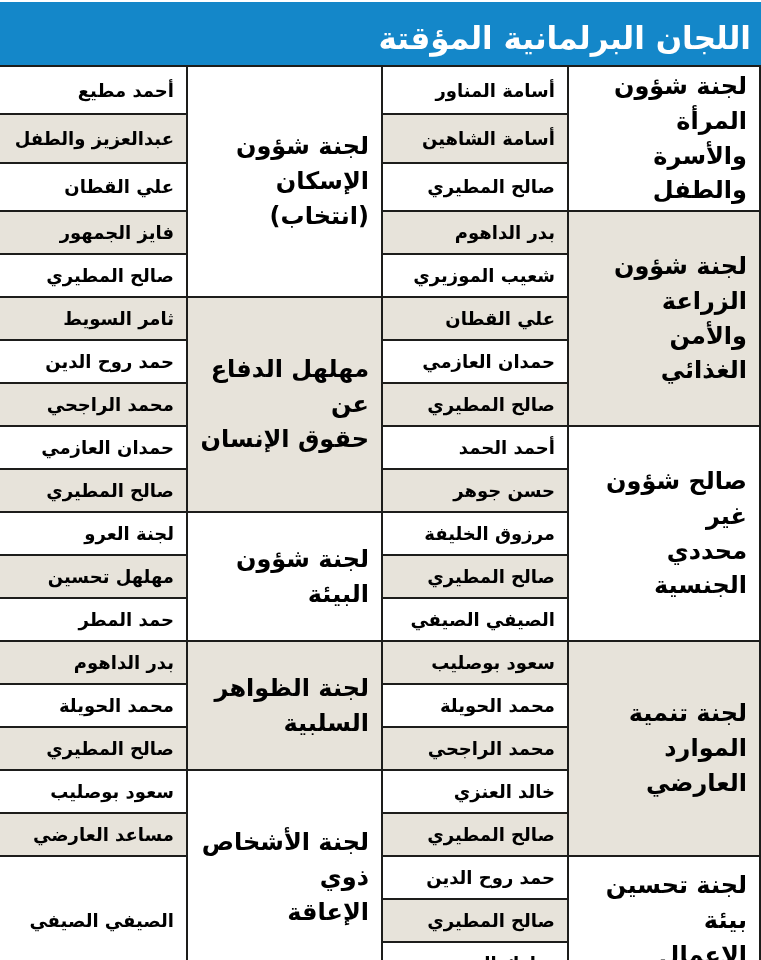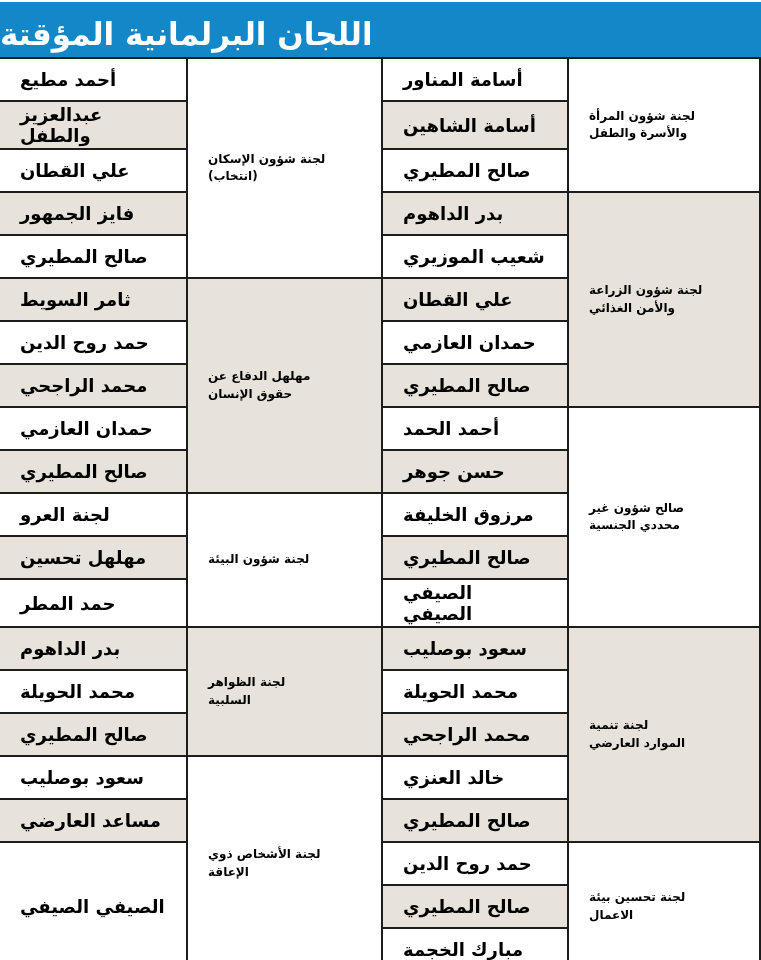--- a/index.html
+++ b/index.html
@@ -9,24 +9,24 @@
     --text:#000000;
     --title:#ffffff;
   }
   *{box-sizing:border-box;margin:0;padding:0;}
   html,body{width:761px;background:#fff;}
   body{
     font-family:"DejaVu Sans", sans-serif;
     width:761px;height:960px;overflow:hidden;
   }
   .page-header{
-    width:761px;height:57px;
+    width:761px;height:65px;
     background:var(--header-bg);
     border-top:2px solid #ffffff;
-    display:flex;align-items:center;justify-content:flex-end;
+    display:flex;align-items:center;justify-content:flex-start;
   }
   .page-title{
     color:var(--title);
     font-size:31px;
     font-weight:bold;
     padding:8px 10px 0 0;
     letter-spacing:-0.5px;
     white-space:nowrap;
   }
   table.committees{
@@ -34,30 +34,30 @@
     border-collapse:collapse;
     table-layout:fixed;
   }
   col.c-rc{width:192px;}
   col.c-rn{width:186px;}
   col.c-lc{width:195px;}
   col.c-ln{width:188px;}
   tr{height:43px;}
   td{
     border:2px solid var(--border);
-    text-align:left;
+    text-align:right;
     vertical-align:middle;
     color:var(--text);
     font-weight:bold;
-    padding:2px 20px;
+    padding:2px 12px;
     overflow:hidden;
   }
   td.name{font-size:18px;}
   td.committee{
-    font-size:12px;
+    font-size:24px;
     white-space:pre-line;
     line-height:1.45;
     margin-top:20px;
   }
   td.w{background:#ffffff;}
   td.b{background:var(--alt-row);}
 </style>
 </head>
 <body>
 

